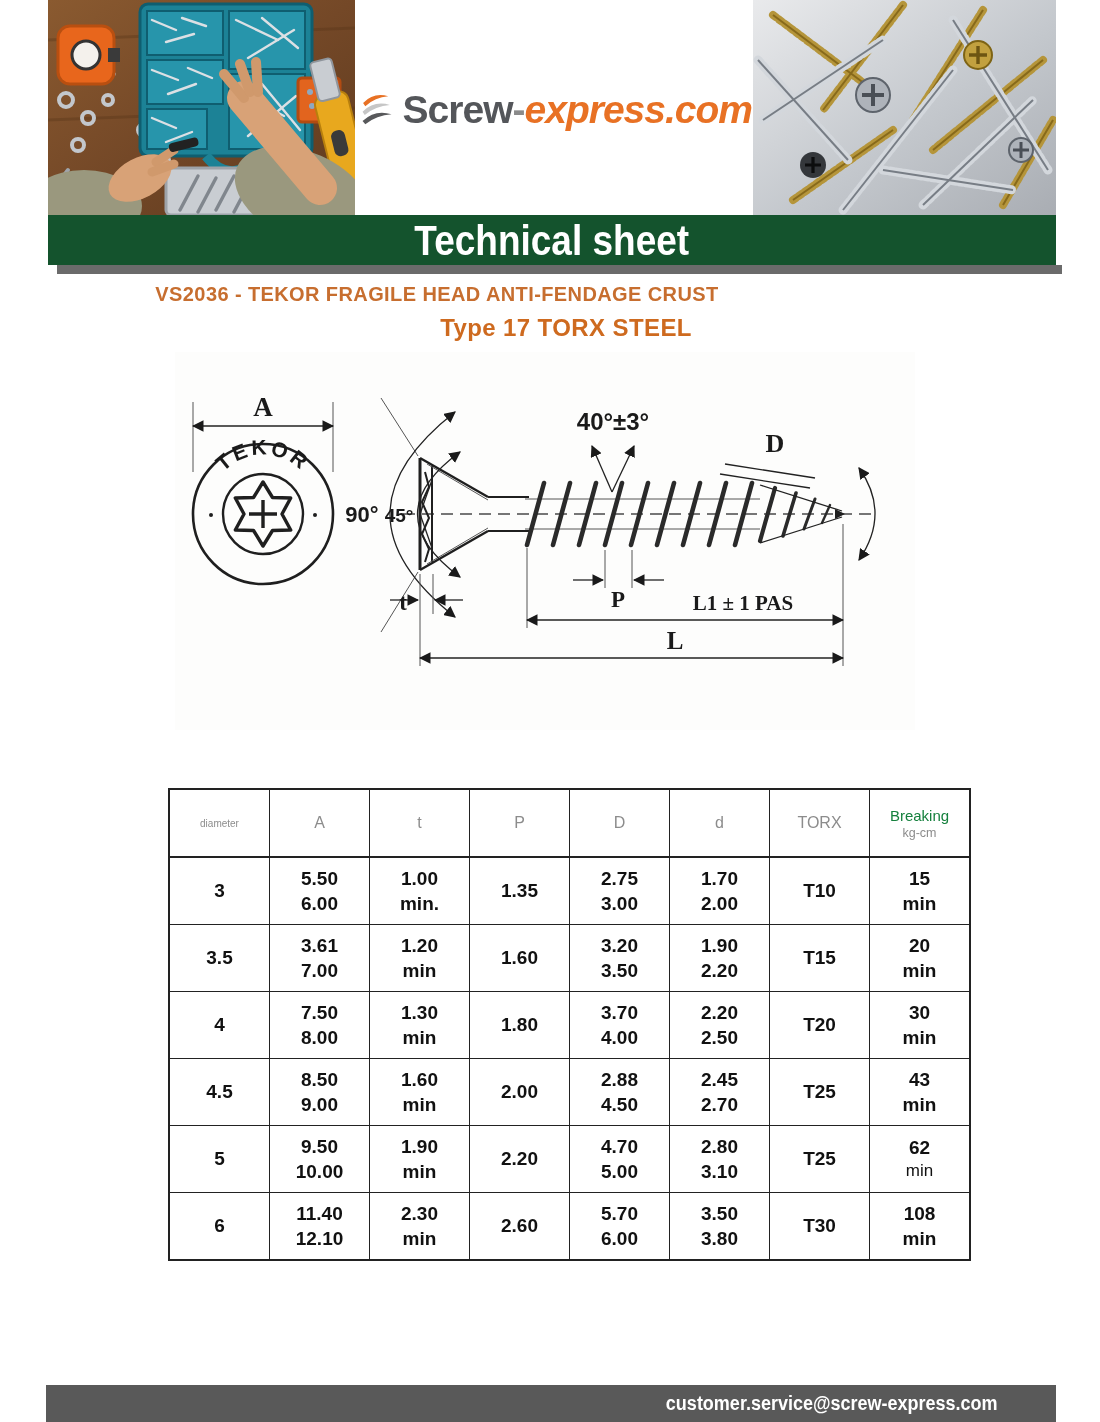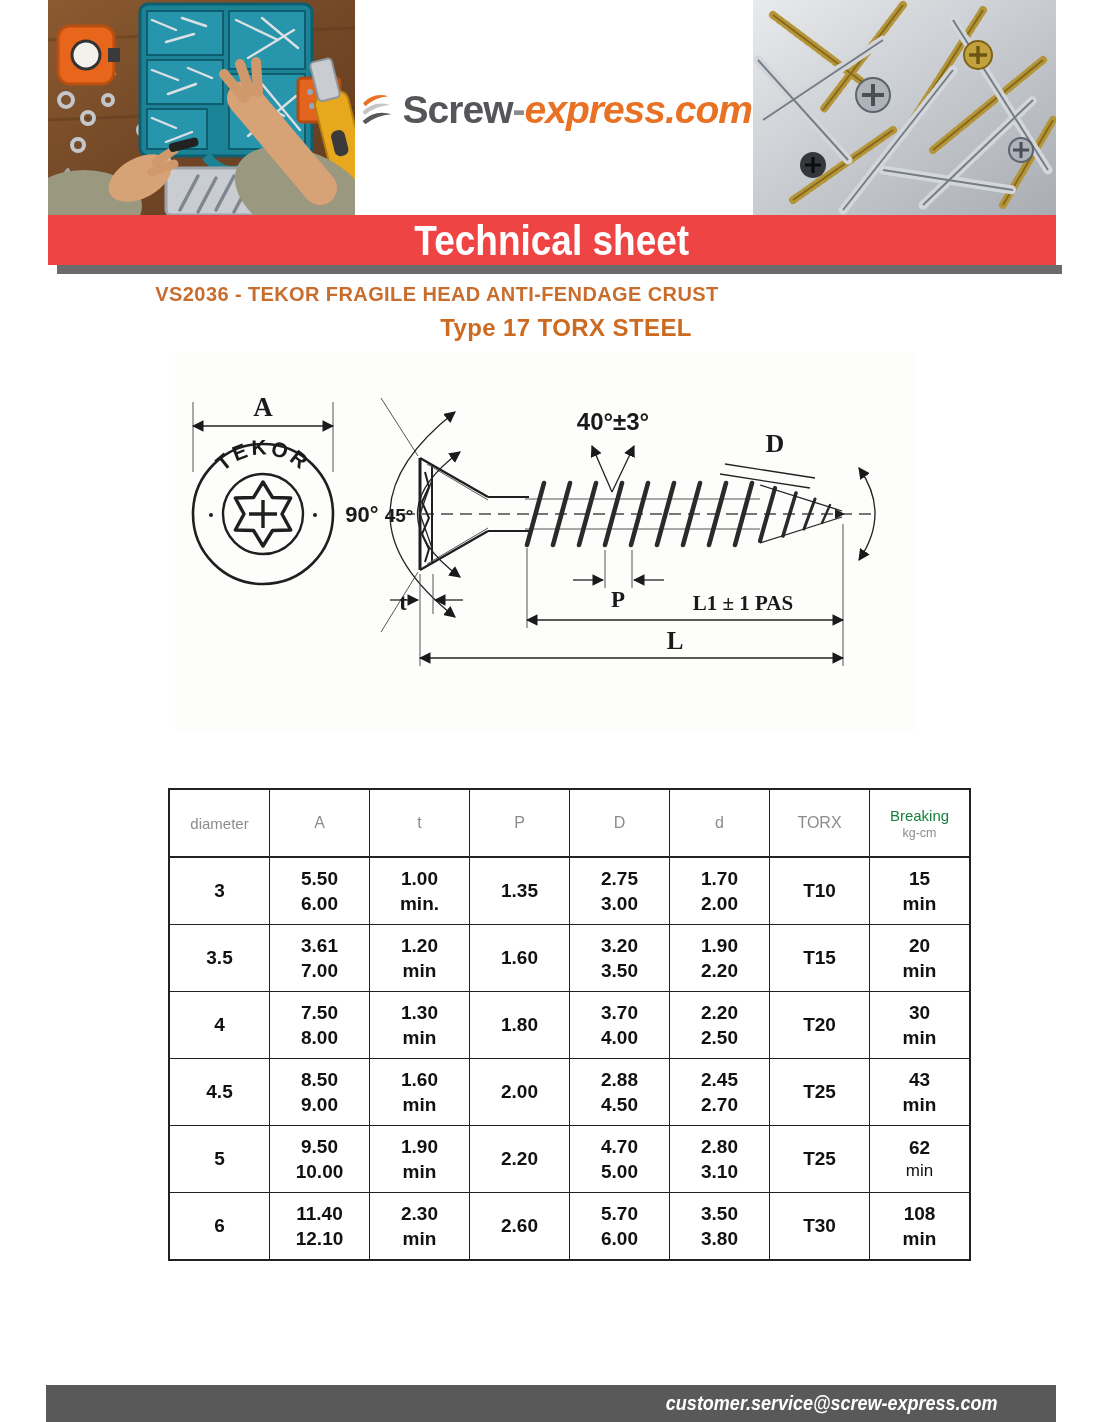--- a/index.html
+++ b/index.html
@@ -15,21 +15,21 @@
     position:absolute;left:362px;top:70px;width:390px;height:80px;
     display:flex;align-items:center;justify-content:center;gap:10px;
   }
   .logo-text{font-size:39px;font-weight:bold;letter-spacing:-1px;white-space:nowrap;}
   .brand-dark{color:#54565A;}
   .brand-hyphen{color:#8a8a8a;font-weight:bold;}
   .brand-orange{color:#E87124;font-style:italic;margin-top:20px;}
   
   .banner{
     position:absolute;left:48px;top:215px;width:1008px;height:50px;
-    background:#ef4444;display:flex;align-items:center;justify-content:center;
+    background:#14532d;display:flex;align-items:center;justify-content:center;
   }
   .banner-text{
     color:#ffffff;font-size:43px;font-weight:bold;
     display:inline-block;transform:scaleX(.86);letter-spacing:0;
   }
   .banner-shadow{position:absolute;left:57px;top:265px;width:1005px;height:9px;background:#6B6B6B;}
   
   .title1{position:absolute;top:283px;left:0;width:874px;text-align:center;
     color:#C76E2F;font-size:20px;font-weight:bold;letter-spacing:.4px;}
   .title2{position:absolute;top:314px;left:16px;width:1100px;text-align:center;
@@ -42,31 +42,31 @@
   .sansLbl{font-family:"Liberation Sans", sans-serif;font-weight:bold;fill:#1a1a1a;}
   
   .spec-table-wrap{position:absolute;left:168px;top:788px;}
   table.spec{border-collapse:collapse;table-layout:fixed;}
   table.spec th, table.spec td{
     width:95px;height:66px;border:1.5px solid #222;text-align:center;vertical-align:middle;
     padding:0 2px;
   }
   table.spec{border:2.5px solid #222;}
   table.spec thead th{border-bottom:2.5px solid #222;color:#8C8C8C;font-weight:normal;font-size:16px;}
-  table.spec thead th .h-small{font-size:15px;}
+  table.spec thead th .h-small{font-size:10px;}
   table.spec thead th .h-main{display:block;}
   table.spec thead th .h-breaking{font-size:15px;color:#15803d;font-weight:normal;display:block;}
   table.spec thead th .h-sub{display:block;font-size:12.5px;color:#8C8C8C;margin-top:2px;}
   table.spec td{font-size:19px;font-weight:bold;color:#111;line-height:1.32;}
   table.spec td .line{display:block;}
   table.spec td .light{font-weight:normal;font-size:17px;}
   
   .footer-bar{
     position:absolute;left:46px;top:1385px;width:1010px;height:37px;background:#595959;
-    display:flex;align-items:center;justify-content:flex-end;box-sizing:border-box;padding-right:58px;font-style:italic;
+    display:flex;align-items:center;justify-content:flex-end;box-sizing:border-box;padding-right:58px;
   }
   .footer-email{color:#ffffff;font-size:20px;font-weight:bold;display:inline-block;transform:scaleX(.9);transform-origin:right center;}
 </style>
 </head>
 <body>
 
 <div class="photo photo-left">
   <svg width="307" height="215" viewBox="0 0 307 215">
     <defs>
       <linearGradient id="wood" x1="0" y1="0" x2="1" y2="1">

